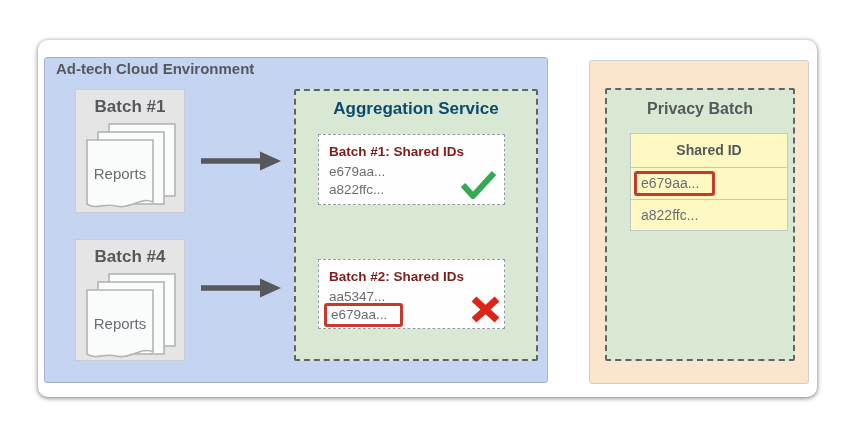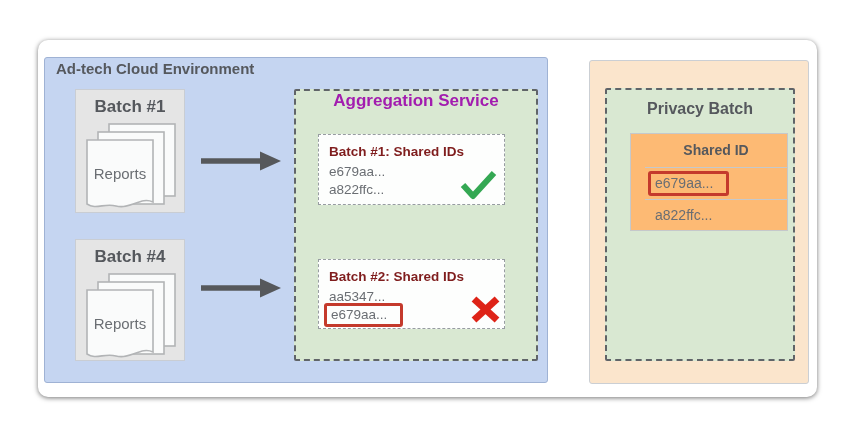--- a/index.html
+++ b/index.html
@@ -16,21 +16,21 @@
   .batch1{left:75px;top:89px;height:124px;}
   .batch2{left:75px;top:239px;height:122px;}
   .batch-label{display:block;text-align:center;padding-top:7px;font-size:17px;font-weight:bold;color:#55585d;}
   .stack-svg{position:absolute;left:2px;top:33px;}
   .arrow-svg{position:absolute;width:82px;height:22px;}
   .arrow1{left:200px;top:150px;}
   .arrow2{left:200px;top:277px;}
   
   .agg-box{position:absolute;left:294px;top:89px;width:244px;height:272px;background:#d9e8d2;
         border:2px dashed #606468;border-radius:2px;box-sizing:border-box;}
-  .agg-title{display:block;text-align:center;font-size:17px;font-weight:bold;color:#a21caf;}
+  .agg-title{display:block;text-align:center;margin-top:8px;font-size:17px;font-weight:bold;color:#0c4a6e;}
   .result-box{position:absolute;width:187px;background:#fdfefd;border:1.5px dashed #979ca1;
         box-sizing:border-box;}
   .result1{left:318px;top:134px;height:71px;}
   .result2{left:318px;top:259px;height:70px;}
   .r-title{position:absolute;left:10px;top:9px;font-size:13.5px;font-weight:bold;color:#7f1d1d;white-space:nowrap;}
   .r-line1{position:absolute;left:10px;top:29px;font-size:13.5px;color:#6a6e73;white-space:nowrap;}
   .r-line2{position:absolute;left:10px;top:47px;font-size:13.5px;color:#6a6e73;white-space:nowrap;}
   .redbox{position:absolute;left:5px;top:43px;border:3px solid #c43a2c;border-radius:3px;
         padding:1px 13px 2px 4px;font-size:13.5px;color:#6a6e73;white-space:nowrap;}
   .status-svg{position:absolute;}
@@ -38,22 +38,22 @@
   .x-pos{right:4px;bottom:5px;}
   .error-label{position:absolute;left:294px;top:333px;width:244px;text-align:center;
         font-size:13px;font-weight:bold;color:#f2281c;letter-spacing:0.2px;white-space:nowrap;}
   
   .coord-panel{position:absolute;left:589px;top:60px;width:220px;height:324px;background:#fbe5cc;
         border:1px solid #cbcfd4;border-radius:3px;box-sizing:border-box;}
   .coord-title{position:absolute;left:599px;top:64px;font-size:16px;font-weight:bold;color:#55585d;}
   .pb-box{position:absolute;left:605px;top:88px;width:190px;height:273px;background:#d9e8d2;
         border:2px dashed #606468;border-radius:2px;box-sizing:border-box;}
   .pb-title{display:block;text-align:center;margin-top:10px;font-size:16px;font-weight:bold;color:#55585d;}
-  .id-table{position:absolute;left:630px;top:133px;width:158px;background:#fdba74;
-        border:1px solid #c5c8cb;box-sizing:border-box;padding-left:14px;}
+  .id-table{position:absolute;left:630px;top:133px;width:158px;background:#fef9c3;
+        border:1px solid #c5c8cb;box-sizing:border-box;}
   .id-table .thead{height:33px;line-height:33px;text-align:center;font-size:14px;font-weight:bold;
         color:#55585d;border-bottom:1px solid #c5c8cb;}
   .id-table .trow{position:relative;height:31px;line-height:31px;font-size:14px;color:#6a6e73;
         padding-left:10px;box-sizing:border-box;}
   .id-table .trow + .trow{border-top:1px solid #c5c8cb;}
   .id-table .redbox-cell{position:absolute;left:3px;top:3px;border:3px solid #c43a2c;border-radius:3px;
         padding:0 13px 0 4px;line-height:19px;font-size:14px;color:#6a6e73;white-space:nowrap;}
 </style>
 </head>
 <body>

